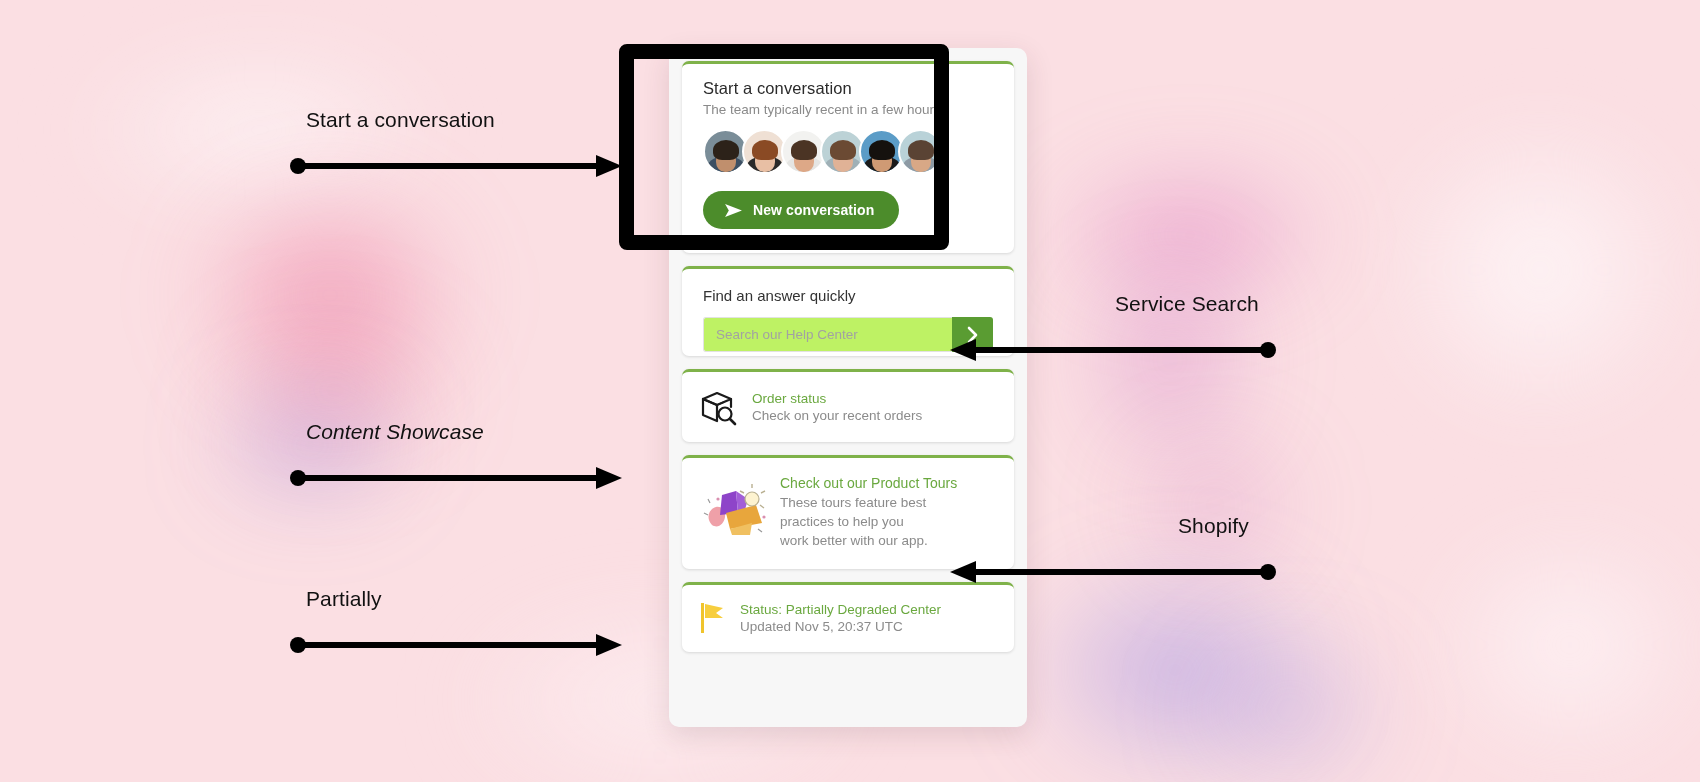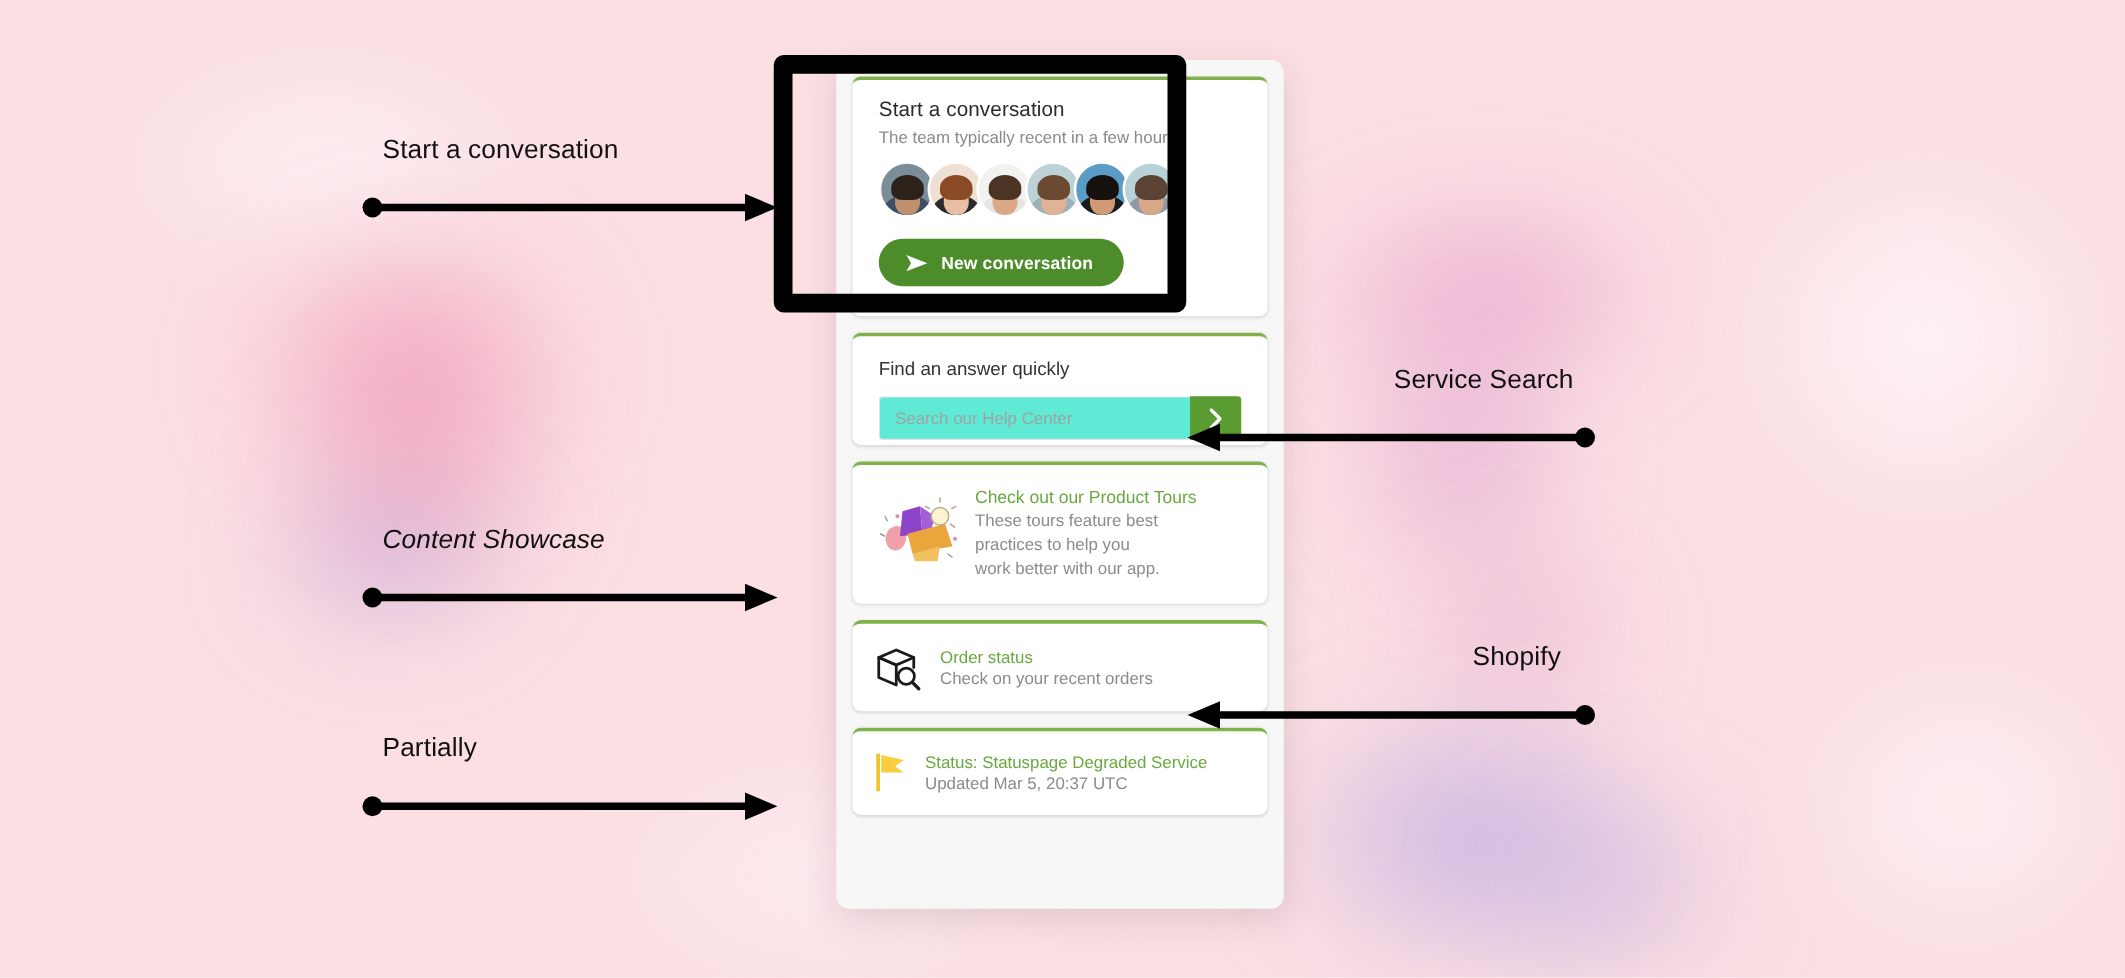--- a/index.html
+++ b/index.html
@@ -194,21 +194,21 @@
   .search-heading {
     font-size: 15px;
     color: #333333;
     margin-bottom: 13px;
   }
   .search-row { display: flex; height: 35px; }
   .search-input {
     flex: 1;
     border: 1px solid #e2e2e2;
     border-right: none;
-    background: #5eead4;
+    background: #bef264;
     border-radius: 3px 0 0 3px;
     padding: 0 12px;
     font-size: 13.5px;
     color: #6f6f6f;
     font-family: "Liberation Sans", sans-serif;
     outline: none;
     min-width: 0;
   }
   .search-input::placeholder { color: #a2a2a2; }
   .search-btn {
@@ -350,20 +350,37 @@
       <div class="search-heading">Find an answer quickly</div>
       <div class="search-row">
         <input class="search-input" type="text" placeholder="Search our Help Center" style="">
         <button class="search-btn">
           <span class="chev">
             <svg viewBox="0 0 12 18" width="12" height="18">
               <path d="M2 2 L9 9 L2 16" stroke="#ffffff" stroke-width="2.6" fill="none" stroke-linecap="round" stroke-linejoin="round"></path>
             </svg>
           </span>
         </button>
+      </div>
+    </div>
+
+    <div class="card order-card">
+      <div class="order-icon">
+        <svg viewBox="0 0 40 38" width="40" height="38">
+          <path d="M5 11 L19 5 L33 11 L19 17 Z" fill="none" stroke="#1a1a1a" stroke-width="2.2" stroke-linejoin="round"></path>
+          <path d="M5 11 L5 27 L19 33 L19 17 Z" fill="none" stroke="#1a1a1a" stroke-width="2.2" stroke-linejoin="round"></path>
+          <path d="M33 11 L33 19" fill="none" stroke="#1a1a1a" stroke-width="2.2" stroke-linecap="round"></path>
+          <path d="M19 17 L26 14" fill="none" stroke="#1a1a1a" stroke-width="1.6"></path>
+          <circle cx="27" cy="26" r="6.5" fill="#ffffff" stroke="#1a1a1a" stroke-width="2.2"></circle>
+          <path d="M32 31 L37 36" stroke="#1a1a1a" stroke-width="2.6" stroke-linecap="round"></path>
+        </svg>
+      </div>
+      <div>
+        <div class="order-title">Order status</div>
+        <div class="order-sub">Check on your recent orders</div>
       </div>
     </div>
 
     <div class="card tours-card">
       <div class="tours-art">
         <svg viewBox="0 0 78 72" width="78" height="72">
           <path d="M16 46 C10 40 12 30 20 28 C26 27 30 32 29 38 C28 45 22 50 16 46 Z" fill="#efa0a8"></path>
           <path d="M26 16 L40 12 L42 34 L24 36 Z" fill="#8e44c9"></path>
           <path d="M40 12 L52 20 L47 38 L42 34 Z" fill="#a35fd8"></path>
           <path d="M30 34 L60 26 L66 44 L34 50 Z" fill="#e8a63c"></path>
@@ -375,47 +392,30 @@
           <circle cx="22" cy="20" r="1.6" fill="#d98fb0"></circle>
           <circle cx="68" cy="38" r="1.6" fill="#d98fb0"></circle>
         </svg>
       </div>
       <div class="tours-body">
         <div class="tours-title">Check out our Product Tours</div>
         <div class="tours-desc">These tours feature best practices to help you work better with our app.</div>
       </div>
     </div>
 
-    <div class="card order-card">
-      <div class="order-icon">
-        <svg viewBox="0 0 40 38" width="40" height="38">
-          <path d="M5 11 L19 5 L33 11 L19 17 Z" fill="none" stroke="#1a1a1a" stroke-width="2.2" stroke-linejoin="round"></path>
-          <path d="M5 11 L5 27 L19 33 L19 17 Z" fill="none" stroke="#1a1a1a" stroke-width="2.2" stroke-linejoin="round"></path>
-          <path d="M33 11 L33 19" fill="none" stroke="#1a1a1a" stroke-width="2.2" stroke-linecap="round"></path>
-          <path d="M19 17 L26 14" fill="none" stroke="#1a1a1a" stroke-width="1.6"></path>
-          <circle cx="27" cy="26" r="6.5" fill="#ffffff" stroke="#1a1a1a" stroke-width="2.2"></circle>
-          <path d="M32 31 L37 36" stroke="#1a1a1a" stroke-width="2.6" stroke-linecap="round"></path>
-        </svg>
-      </div>
-      <div>
-        <div class="order-title">Order status</div>
-        <div class="order-sub">Check on your recent orders</div>
-      </div>
-    </div>
-
     <div class="card status-card">
       <div class="flag-icon">
         <svg viewBox="0 0 28 33" width="28" height="33">
           <rect x="3" y="2" width="3" height="30" fill="#f0c42c"></rect>
           <path d="M7 3 L25 7 L18 12 L25 17 L7 17 Z" fill="#f7ce3e"></path>
         </svg>
       </div>
       <div>
-        <div class="status-title">Status: Statuspage Degraded Service</div>
-        <div class="status-sub">Updated Mar 5, 20:37 UTC</div>
+        <div class="status-title">Status: Partially Degraded Center</div>
+        <div class="status-sub">Updated Nov 5, 20:37 UTC</div>
       </div>
     </div>
 
   </div>
 
   <div id="highlight-frame"></div>
 
   <div class="anno" style="left:290px; top:108px;">
     <div class="anno-label" style="left:16px; top:0px;">Start a conversation</div>
     <svg width="340" height="60" style="position:absolute; left:0; top:20px;">

